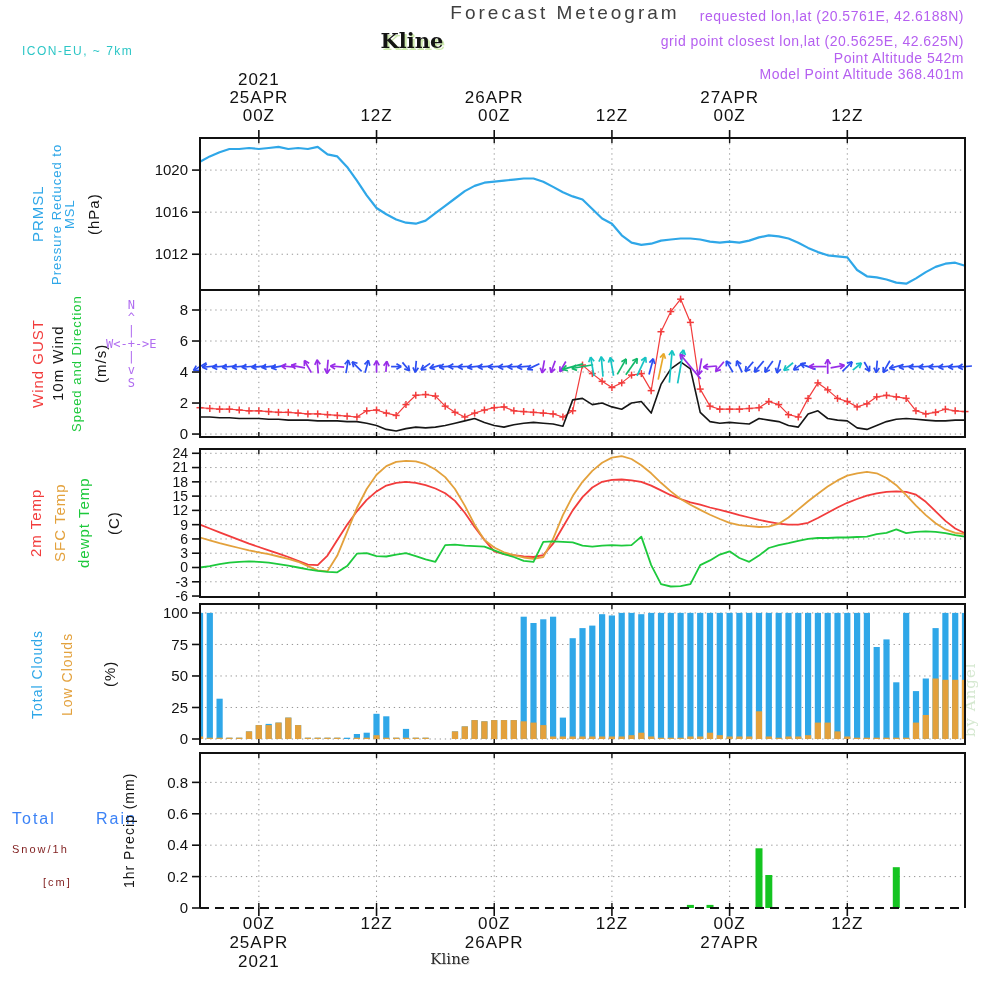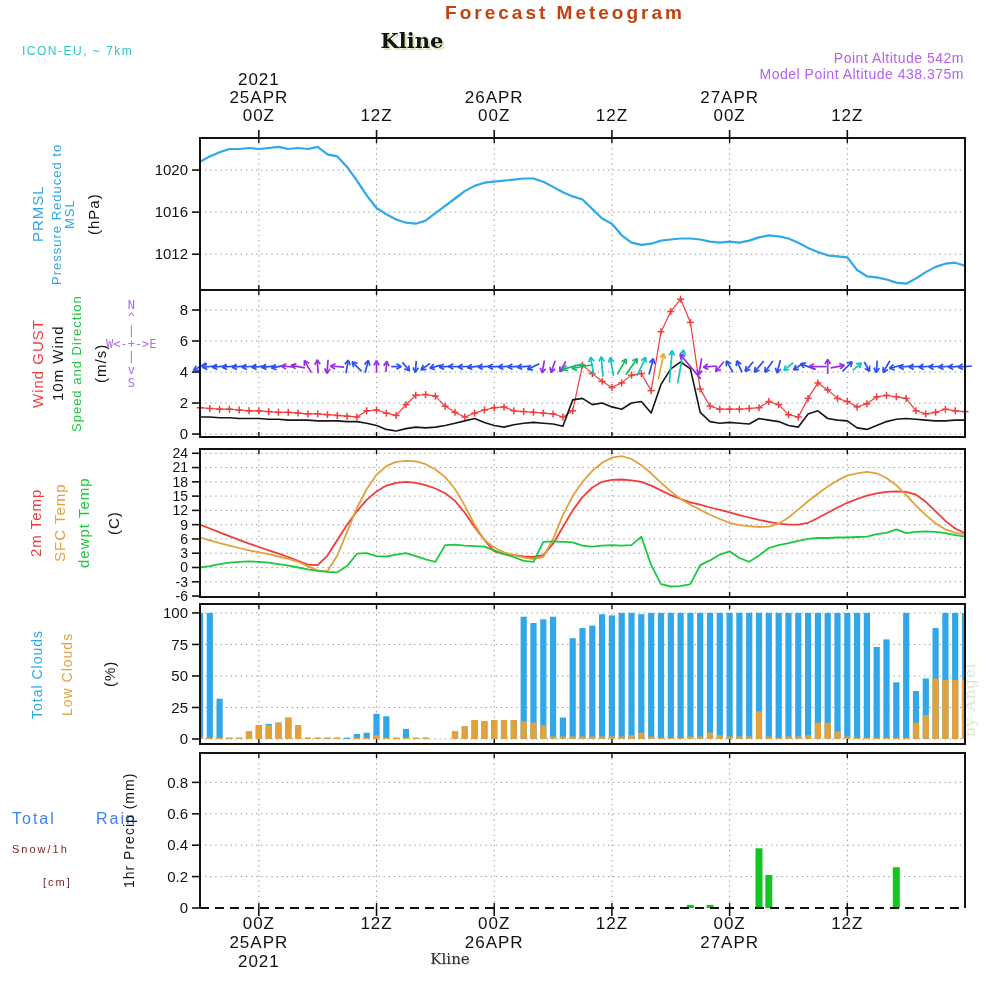--- a/index.html
+++ b/index.html
@@ -1,19 +1,19 @@
 <!DOCTYPE html>
 <html><head>
 <meta charset="utf-8">
 <style>
   html,body{margin:0;padding:0;background:#fff;}
   .page{position:relative;width:1000px;height:1000px;background:#fff;overflow:hidden;
         font-family:"Liberation Sans",sans-serif;}
   .abs{position:absolute;white-space:pre;}
-  .title{left:340px;top:2px;width:450px;text-align:center;font-size:19px;letter-spacing:3px;color:#c2410c;font-weight:bold;}
+  .title{left:340px;top:2px;width:450px;text-align:center;font-size:19px;letter-spacing:3px;color:#404040;}
   .station{left:352px;top:28px;width:120px;text-align:center;font-size:21px;font-weight:bold;
            font-family:"DejaVu Serif",serif;color:#141414;text-shadow:2px 2px 0 #cde9ad;}
   .pline{right:36px;text-align:right;font-size:14px;color:#b55ff0;letter-spacing:0.5px;}
   .model{left:22px;top:44px;font-size:12px;color:#2cc6c6;letter-spacing:1.5px;}
   .vlab{position:absolute;writing-mode:vertical-rl;transform:rotate(180deg);
         text-align:center;line-height:1;letter-spacing:1px;}
   .compass{left:106px;top:299px;font-family:"DejaVu Sans Mono",monospace;font-size:12px;
            line-height:13px;color:#b06df0;margin:0;}
   .hgreen{color:#3b82f6;font-size:16px;letter-spacing:2px;}
   .hblue{color:#7f1d1d;font-size:11px;letter-spacing:2px;}
@@ -22,22 +22,24 @@
            font-family:"DejaVu Serif",serif;text-shadow:1px 1px 0 #d8d8d8;}
   svg text{font-family:"Liberation Sans",sans-serif;}
 </style>
 </head>
 <body>
 
 <div class="page">
 
   <div class="abs title">Forecast Meteogram</div>
   <div class="abs station">Kline</div>
+  <div class="abs pline" style="top:8px">requested lon,lat (20.5761E, 42.6188N)</div>
+  <div class="abs pline" style="top:33px">grid point closest lon,lat (20.5625E, 42.625N)</div>
   <div class="abs pline" style="top:50px">Point Altitude 542m</div>
-  <div class="abs pline" style="top:66px">Model Point Altitude 438.375m</div>
+  <div class="abs pline" style="top:66px">Model Point Altitude 368.401m</div>
   <div class="abs model">ICON-EU, ~ 7km</div>
 
   <div class="vlab" style="left:30px;top:138px;height:152px;font-size:15px;color:#2fa7e8">PRMSL</div>
   <div class="vlab" style="left:50px;top:138px;height:152px;font-size:13px;color:#2fa7e8">Pressure Reduced to MSL</div>
   <div class="vlab" style="left:86px;top:138px;height:152px;font-size:15px;color:#161616">(hPa)</div>
 
   <div class="vlab" style="left:30px;top:290px;height:147px;font-size:15px;color:#f23c3c">Wind GUST</div>
   <div class="vlab" style="left:50px;top:290px;height:147px;font-size:15px;color:#161616">10m Wind</div>
   <div class="vlab" style="left:70px;top:290px;height:147px;font-size:13px;color:#1dc93c">Speed and Direction</div>
   <div class="vlab" style="left:93px;top:290px;height:147px;font-size:15px;color:#161616">(m/s)</div>

